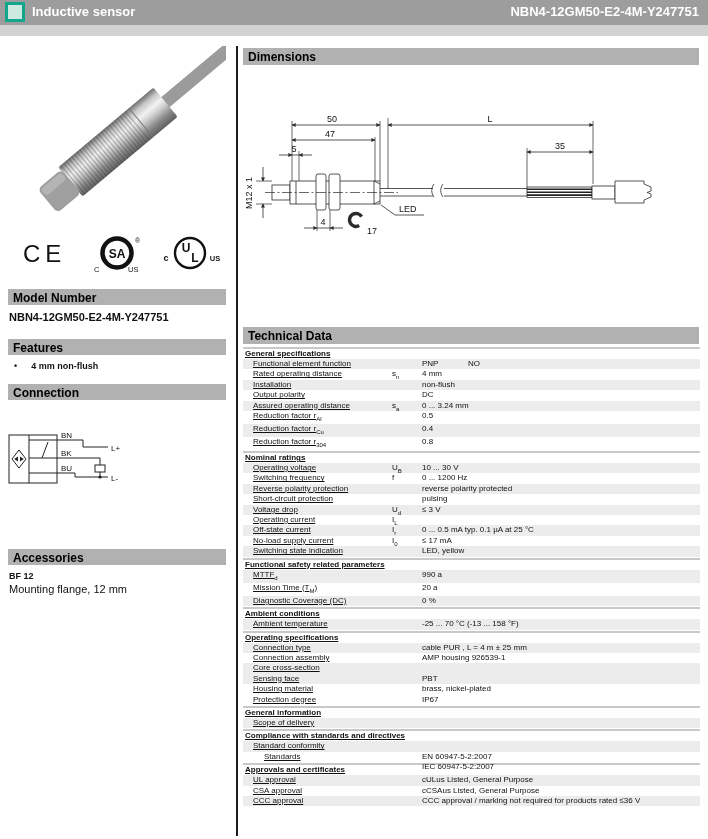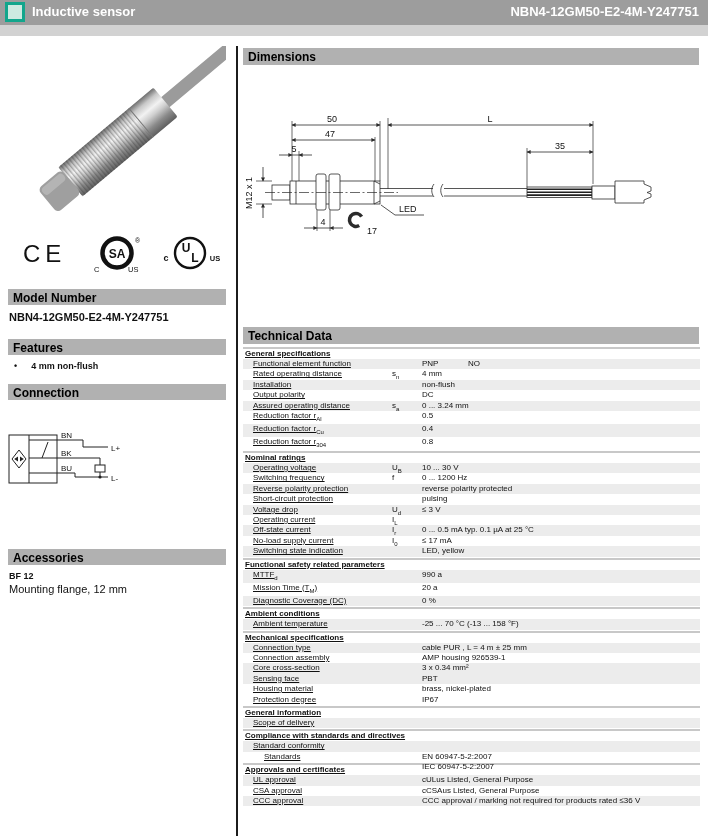--- a/index.html
+++ b/index.html
@@ -229,25 +229,25 @@
     <div class="trow"><span class="lab">Operating current</span><span class="sym">I<sub>L</sub></span></div>
     <div class="trow shade"><span class="lab">Off-state current</span><span class="sym">I<sub>r</sub></span><span class="val">0 ... 0.5 mA typ. 0.1 µA at 25 °C</span></div>
     <div class="trow"><span class="lab">No-load supply current</span><span class="sym">I<sub>0</sub></span><span class="val">≤ 17 mA</span></div>
     <div class="trow shade"><span class="lab">Switching state indication</span><span class="val">LED, yellow</span></div>
     <div class="tsec-h">Functional safety related parameters</div>
     <div class="trow shade"><span class="lab">MTTF<sub>d</sub></span><span class="val">990 a</span></div>
     <div class="trow"><span class="lab">Mission Time (T<sub>M</sub>)</span><span class="val">20 a</span></div>
     <div class="trow shade"><span class="lab">Diagnostic Coverage (DC)</span><span class="val">0 %</span></div>
     <div class="tsec-h">Ambient conditions</div>
     <div class="trow shade"><span class="lab">Ambient temperature</span><span class="val">-25 ... 70 °C (-13 ... 158 °F)</span></div>
-    <div class="tsec-h">Mechanical specifications</div>
+    <div class="tsec-h">Operating specifications</div>
     <div class="trow shade"><span class="lab">Connection type</span><span class="val">cable PUR , L = 4 m ± 25 mm</span></div>
     <div class="trow"><span class="lab">Connection assembly</span><span class="val">AMP housing 926539-1
 AMP contacts 61368-1</span></div>
-    <div class="trow shade"><span class="lab">Core cross-section</span><span class="val">3 x 0.34 mm²</span></div>
+    <div class="trow shade"><span class="lab">Core cross-section</span></div>
     <div class="trow shade"><span class="lab">Sensing face</span><span class="val">PBT</span></div>
     <div class="trow"><span class="lab">Housing material</span><span class="val">brass, nickel-plated</span></div>
     <div class="trow"><span class="lab">Protection degree</span><span class="val">IP67</span></div>
     <div class="tsec-h">General information</div>
     <div class="trow shade"><span class="lab">Scope of delivery</span></div>
     <div class="tsec-h">Compliance with standards and directives</div>
     <div class="trow shade"><span class="lab">Standard conformity</span></div>
     <div class="trow i2"><span class="lab">Standards</span><span class="val">EN 60947-5-2:2007
 IEC 60947-5-2:2007</span></div>
     <div class="tsec-h">Approvals and certificates</div>

